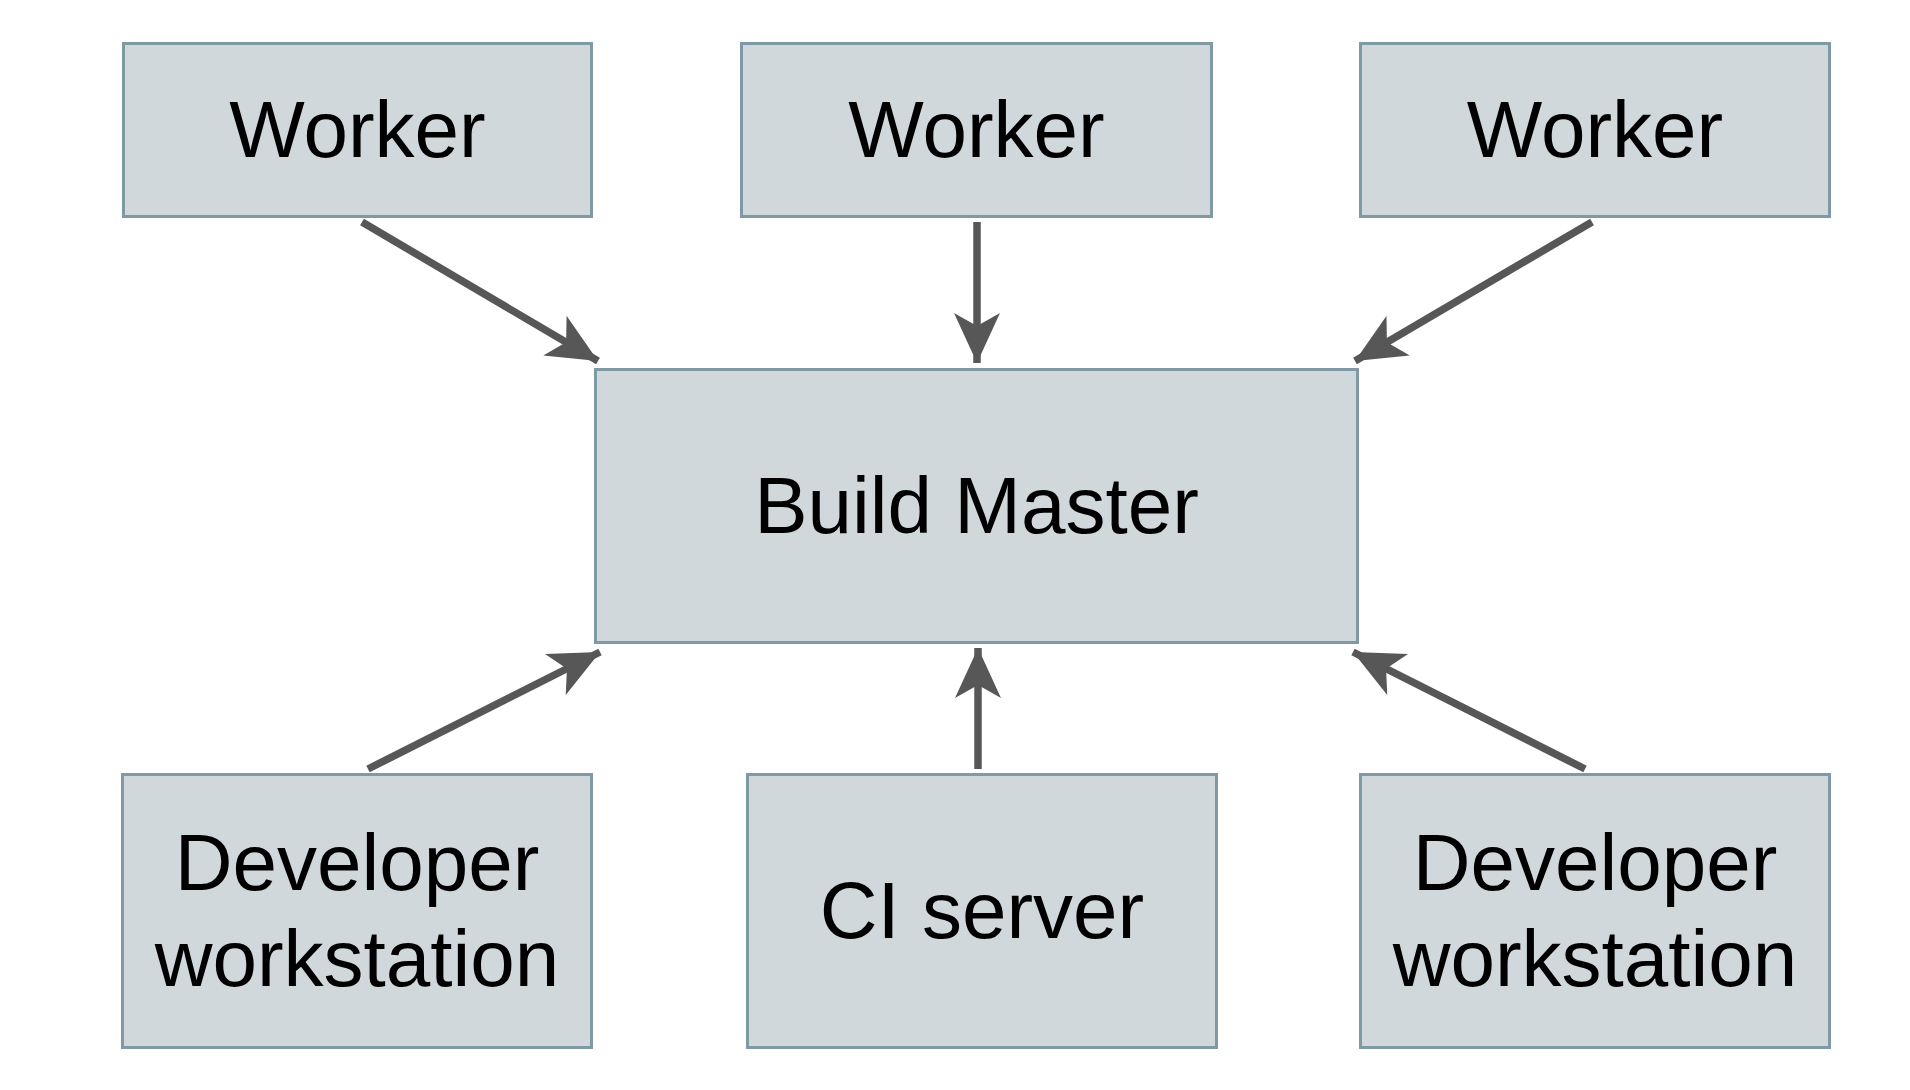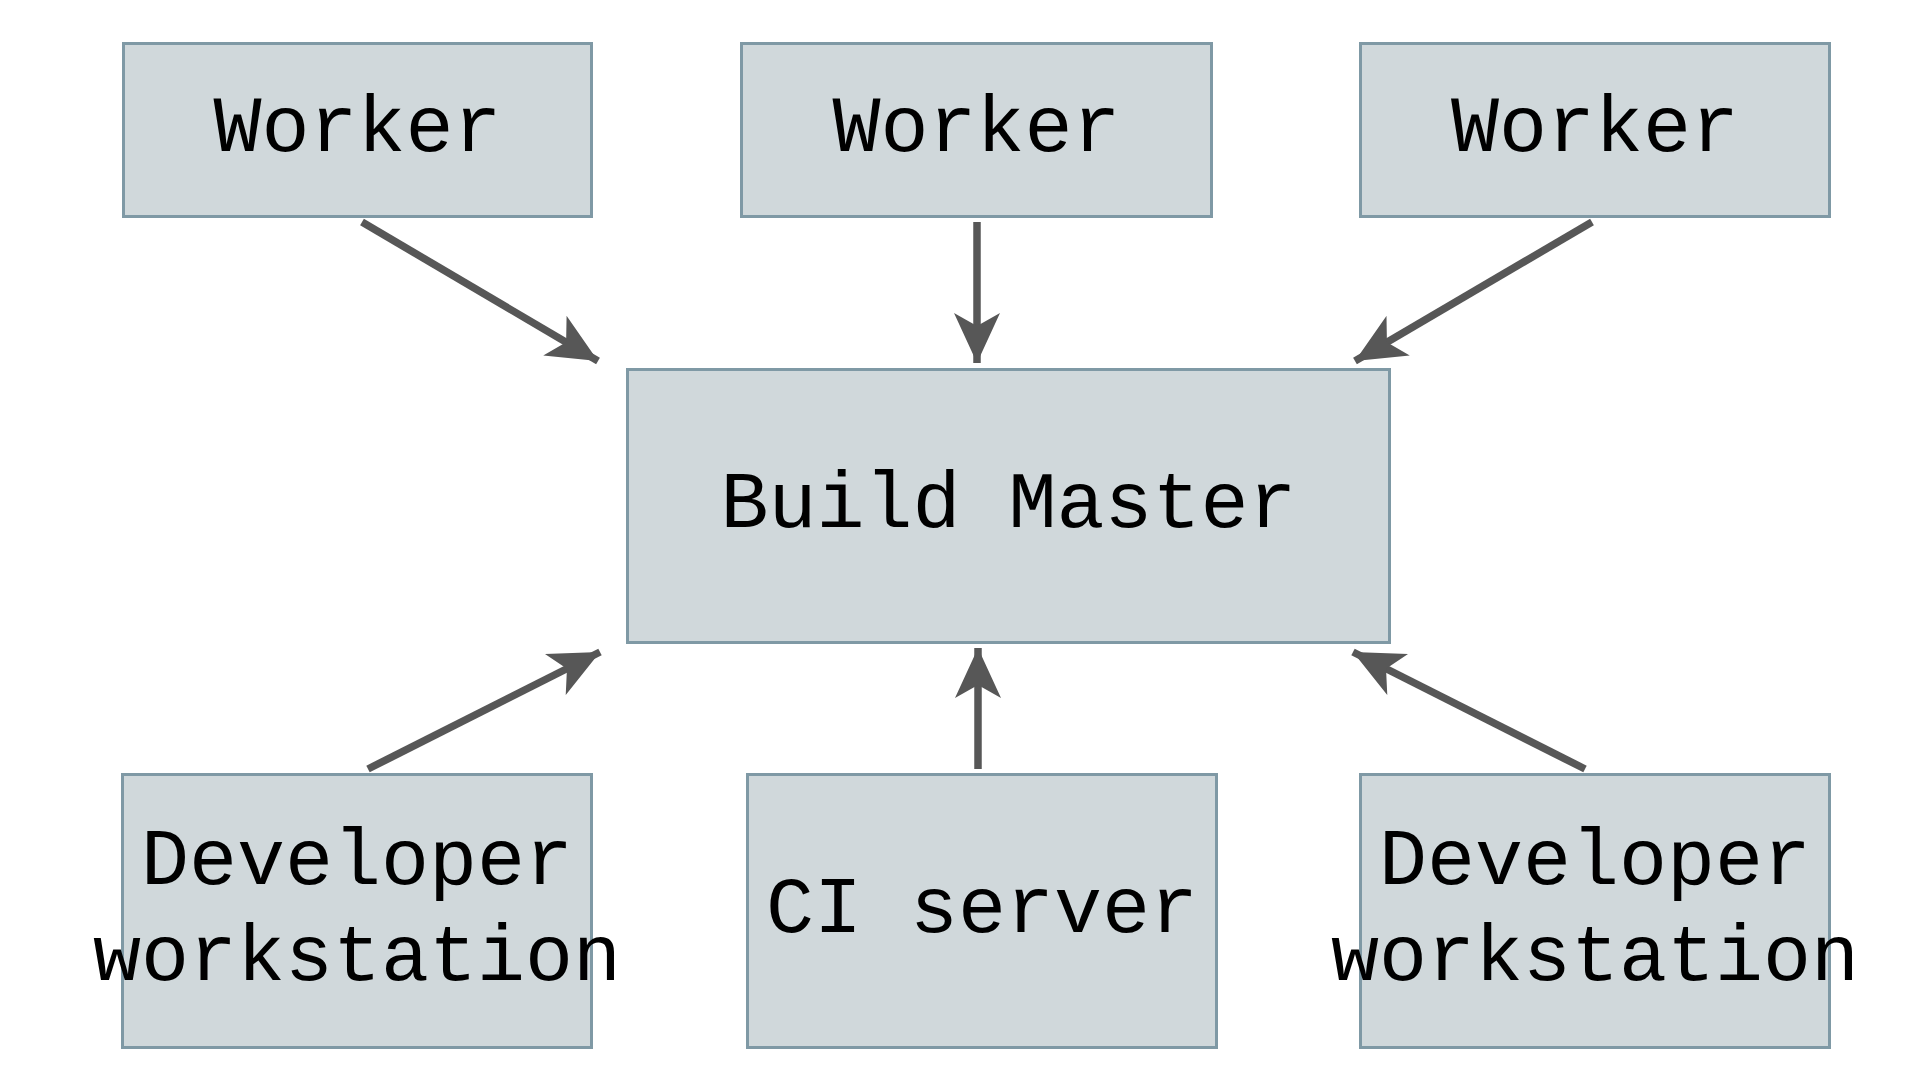--- a/index.html
+++ b/index.html
@@ -5,21 +5,21 @@
   html, body {
     margin: 0;
     padding: 0;
     background: #ffffff;
   }
   .canvas {
     position: relative;
     width: 1910px;
     height: 1090px;
     background: var(--canvas-bg, #ffffff);
-    font-family: Liberation Mono, monospace;
+    font-family: Liberation Sans, sans-serif;
     overflow: hidden;
   }
   .arrow-layer {
     position: absolute;
     left: 0; top: 0;
     width: 1910px;
     height: 1090px;
     pointer-events: none;
   }
   .arrow-layer line {
@@ -42,21 +42,21 @@
     font-size: 80px;
     line-height: 1.2;
     letter-spacing: 0px;
   }
   .node span { display: inline-block; padding: 0 12px; }
 
   
   .n-worker-1       { left: 122px;  top: 42px;  width: 471px; height: 176px; }
   .n-worker-2       { left: 740px;  top: 42px;  width: 473px; height: 176px; }
   .n-worker-3       { left: 1359px; top: 42px;  width: 472px; height: 176px; }
-  .n-build-master   { left: 594px;  top: 368px; width: 765px; height: 276px; margin-left: 32px; }
+  .n-build-master   { left: 594px;  top: 368px; width: 765px; height: 276px; }
   .n-dev-left       { left: 121px;  top: 773px; width: 472px; height: 276px; }
   .n-ci-server      { left: 746px;  top: 773px; width: 472px; height: 276px; }
   .n-dev-right      { left: 1359px; top: 773px; width: 472px; height: 276px; }
 </style>
 </head>
 <body>
 
 <div class="canvas">
 
   <svg class="arrow-layer" viewBox="0 0 1910 1090" xmlns="http://www.w3.org/2000/svg">

